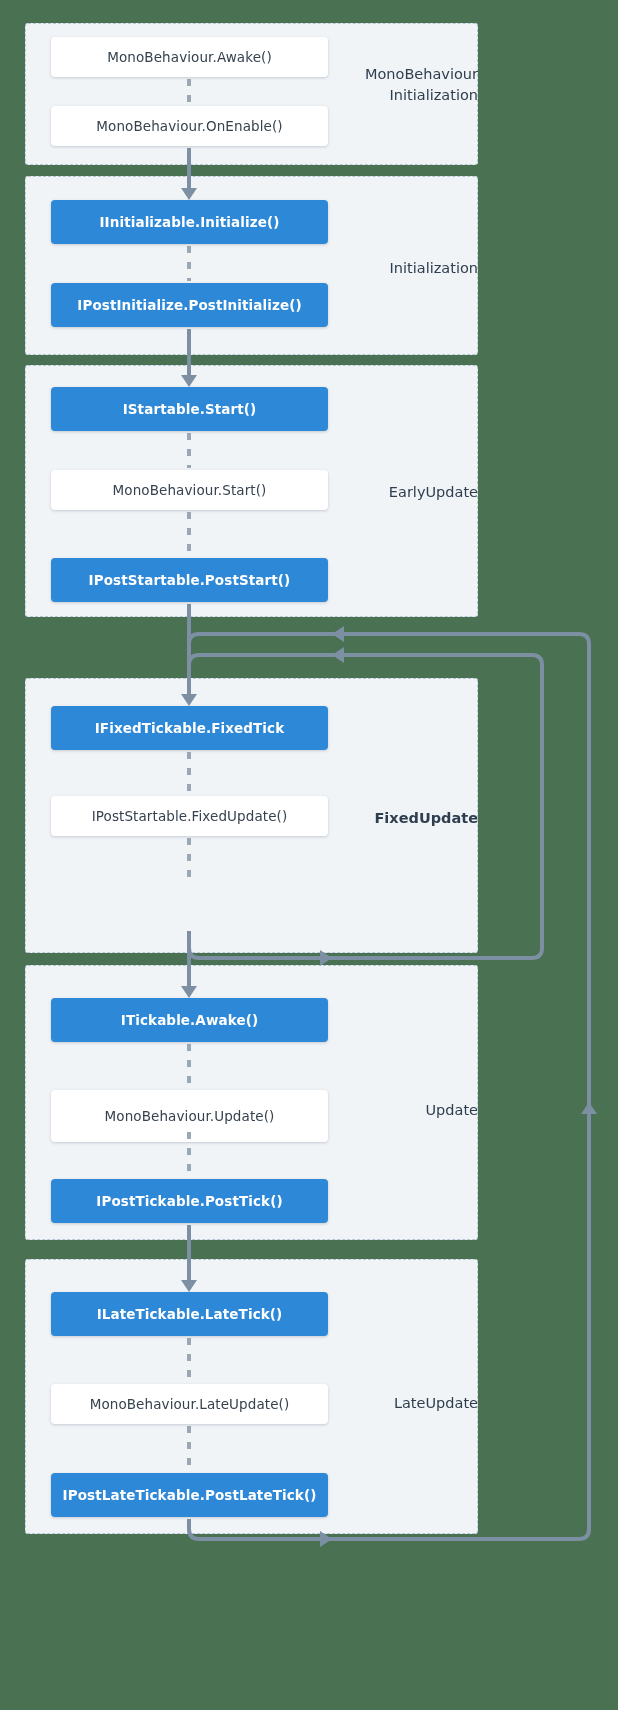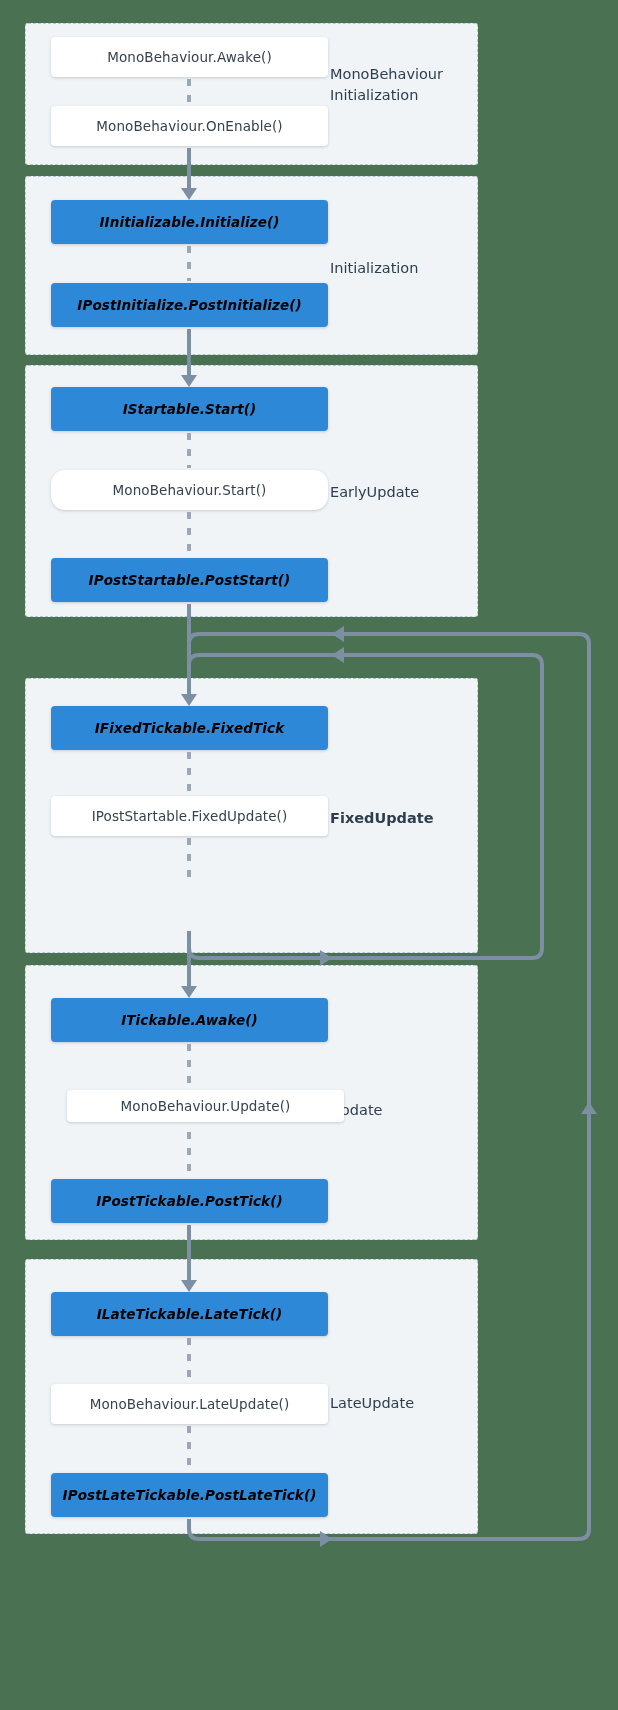--- a/index.html
+++ b/index.html
@@ -17,21 +17,21 @@
     position:absolute;
     background:#f0f4f7;
     border:1px dashed #b9c7d4;
     border-radius:3px;
     box-sizing:border-box;
   }
   .phase-label{
     position:absolute;
     color:#2f3e4e;
     font-size:14.5px;
-    text-align:left;
+    text-align:right;
     line-height:1.45;
     white-space:pre-line;
   }
 
   
   .node{
     position:absolute;
     box-sizing:border-box;
     border-radius:4px;
     display:flex;
@@ -41,23 +41,22 @@
     letter-spacing:.1px;
     box-shadow:0 1px 3px rgba(40,60,80,.22);
   }
   .node.mono{
     background:#ffffff;
     color:#36424e;
     font-weight:400;
   }
   .node.iface{
     background:#2e88d8;
-    color:#000000;
+    color:#ffffff;
     font-weight:700;
-    font-style:italic;
   }
 
   svg#wires{position:absolute;left:0;top:0;width:618px;height:1710px;overflow:visible;}
   svg#wires .solid{stroke:#7d8fa3;stroke-width:4;fill:none;}
   svg#wires .dash{stroke:#9aa7b4;stroke-width:4;fill:none;stroke-dasharray:7 9;stroke-linecap:butt;}
   svg#wires .loop{stroke:#7d8fa3;stroke-width:4;fill:none;stroke-linecap:butt;}
   svg#wires .head{fill:#7d8fa3;}
 </style>
 </head>
 <body>
@@ -74,34 +73,34 @@
   <div class="phase" style="left:25px;top:176px;width:453px;height:179px;"></div>
   <div class="phase-label" style="left:330px;top:258px;width:148px;">Initialization</div>
 
   <div class="node iface" style="left:51px;top:200px;width:277px;height:44px;">IInitializable.Initialize()</div>
   <div class="node iface" style="left:51px;top:283px;width:277px;height:44px;">IPostInitialize.PostInitialize()</div>
 
   <div class="phase" style="left:25px;top:365px;width:453px;height:252px;"></div>
   <div class="phase-label" style="left:330px;top:482px;width:148px;">EarlyUpdate</div>
 
   <div class="node iface" style="left:51px;top:387px;width:277px;height:44px;">IStartable.Start()</div>
-  <div class="node mono" style="left:51px;top:470px;width:277px;height:40px;border-radius:14px;">MonoBehaviour.Start()</div>
+  <div class="node mono" style="left:51px;top:470px;width:277px;height:40px;">MonoBehaviour.Start()</div>
   <div class="node iface" style="left:51px;top:558px;width:277px;height:44px;">IPostStartable.PostStart()</div>
 
   <div class="phase" style="left:25px;top:678px;width:453px;height:275px;"></div>
   <div class="phase-label" style="left:330px;top:808px;width:148px;font-weight:bold;">FixedUpdate</div>
 
   <div class="node iface" style="left:51px;top:706px;width:277px;height:44px;">IFixedTickable.FixedTick</div>
   <div class="node mono" style="left:51px;top:796px;width:277px;height:40px;">IPostStartable.FixedUpdate()</div>
 
   <div class="phase" style="left:25px;top:965px;width:453px;height:275px;"></div>
   <div class="phase-label" style="left:330px;top:1100px;width:148px;">Update</div>
 
   <div class="node iface" style="left:51px;top:998px;width:277px;height:44px;">ITickable.Awake()</div>
-  <div class="node mono" style="left:51px;top:1090px;width:277px;height:32px;margin-left:16px;">MonoBehaviour.Update()</div>
+  <div class="node mono" style="left:51px;top:1090px;width:277px;height:52px;">MonoBehaviour.Update()</div>
   <div class="node iface" style="left:51px;top:1179px;width:277px;height:44px;">IPostTickable.PostTick()</div>
 
   <div class="phase" style="left:25px;top:1259px;width:453px;height:275px;"></div>
   <div class="phase-label" style="left:330px;top:1393px;width:148px;">LateUpdate</div>
 
   <div class="node iface" style="left:51px;top:1292px;width:277px;height:44px;">ILateTickable.LateTick()</div>
   <div class="node mono" style="left:51px;top:1384px;width:277px;height:40px;">MonoBehaviour.LateUpdate()</div>
   <div class="node iface" style="left:51px;top:1473px;width:277px;height:44px;">IPostLateTickable.PostLateTick()</div>
 
   <svg id="wires" viewBox="0 0 618 1710" xmlns="http://www.w3.org/2000/svg">

